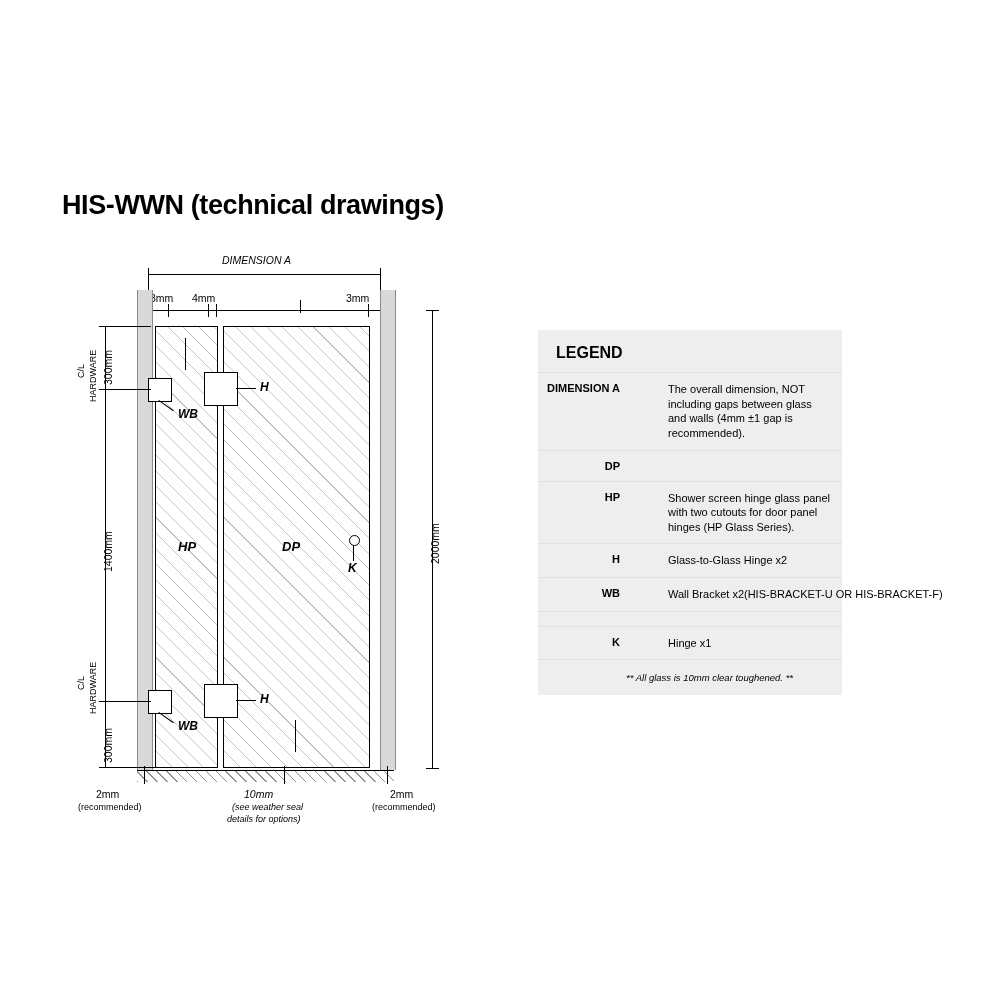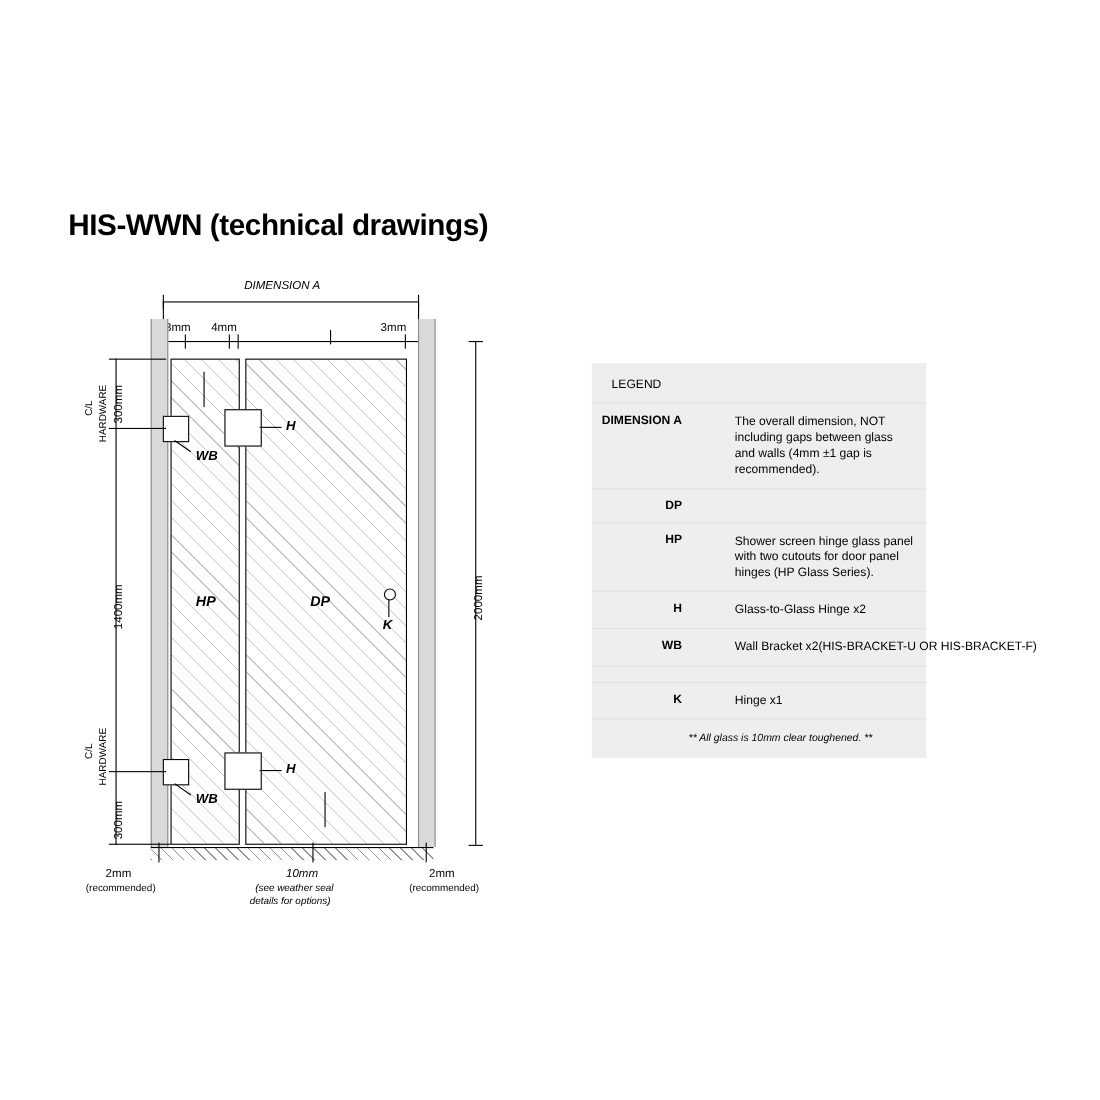--- a/index.html
+++ b/index.html
@@ -112,22 +112,22 @@
   #legend {
     position: absolute;
     left: 538px;
     top: 330px;
     width: 304px;
     background: #eeeeee;
     padding: 14px 0 10px 0;
     box-sizing: border-box;
   }
   #legend-title {
-    font-size: 11px;
-    font-weight: normal;
+    font-size: 16px;
+    font-weight: bold;
     padding: 0 16px 10px 18px;
   }
   .lrow {
     display: flex;
     align-items: flex-start;
     padding: 9px 0 9px 0;
     border-top: 1px solid #e0e0e0;
   }
   .lrow:first-of-type { border-top: 1px solid #dcdcdc; }
   .lkey {
@@ -236,21 +236,21 @@
   <div class="floor" style="left:77px; top:521px; width:257px; height:11px;"></div>
   <div class="hline" style="left:77px; top:520px; width:257px;"></div>
 
   <div class="vline" style="left:84px; top:516px; height:18px;"></div>
   <div class="vline" style="left:224px; top:516px; height:18px;"></div>
   <div class="vline" style="left:327px; top:516px; height:18px;"></div>
 
   <div class="lbl" style="left:36px; top:538px;">2mm</div>
   <div class="lbl small" style="left:18px; top:552px;">(recommended)</div>
 
-  <div class="lbl ital" style="left:200px; top:538px;">10mm</div>
+  <div class="lbl ital" style="left:184px; top:538px;">10mm</div>
   <div class="lbl ital small" style="left:172px; top:552px;">(see weather seal</div>
   <div class="lbl ital small" style="left:167px; top:564px;">details for options)</div>
 
   <div class="lbl" style="left:330px; top:538px;">2mm</div>
   <div class="lbl small" style="left:312px; top:552px;">(recommended)</div>
 </div>
 
 <div id="legend">
   <div id="legend-title">LEGEND</div>
 

